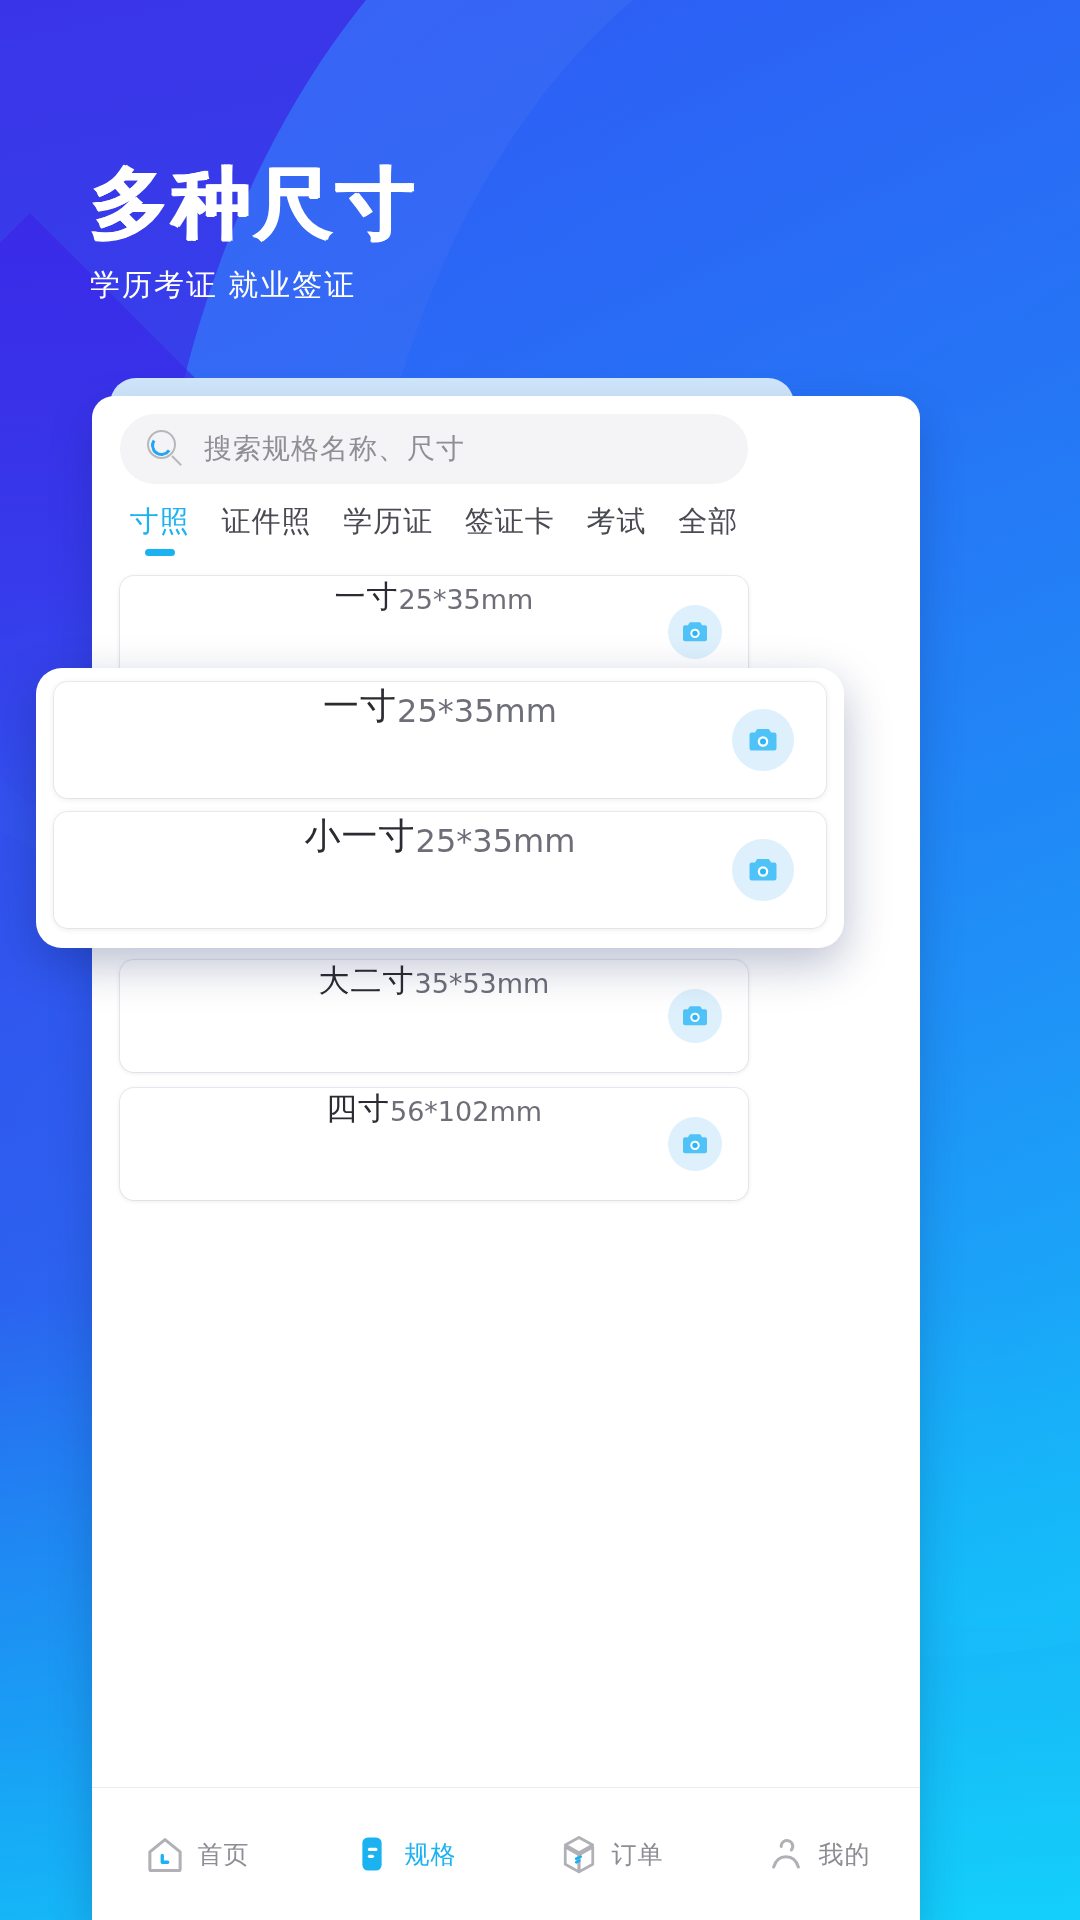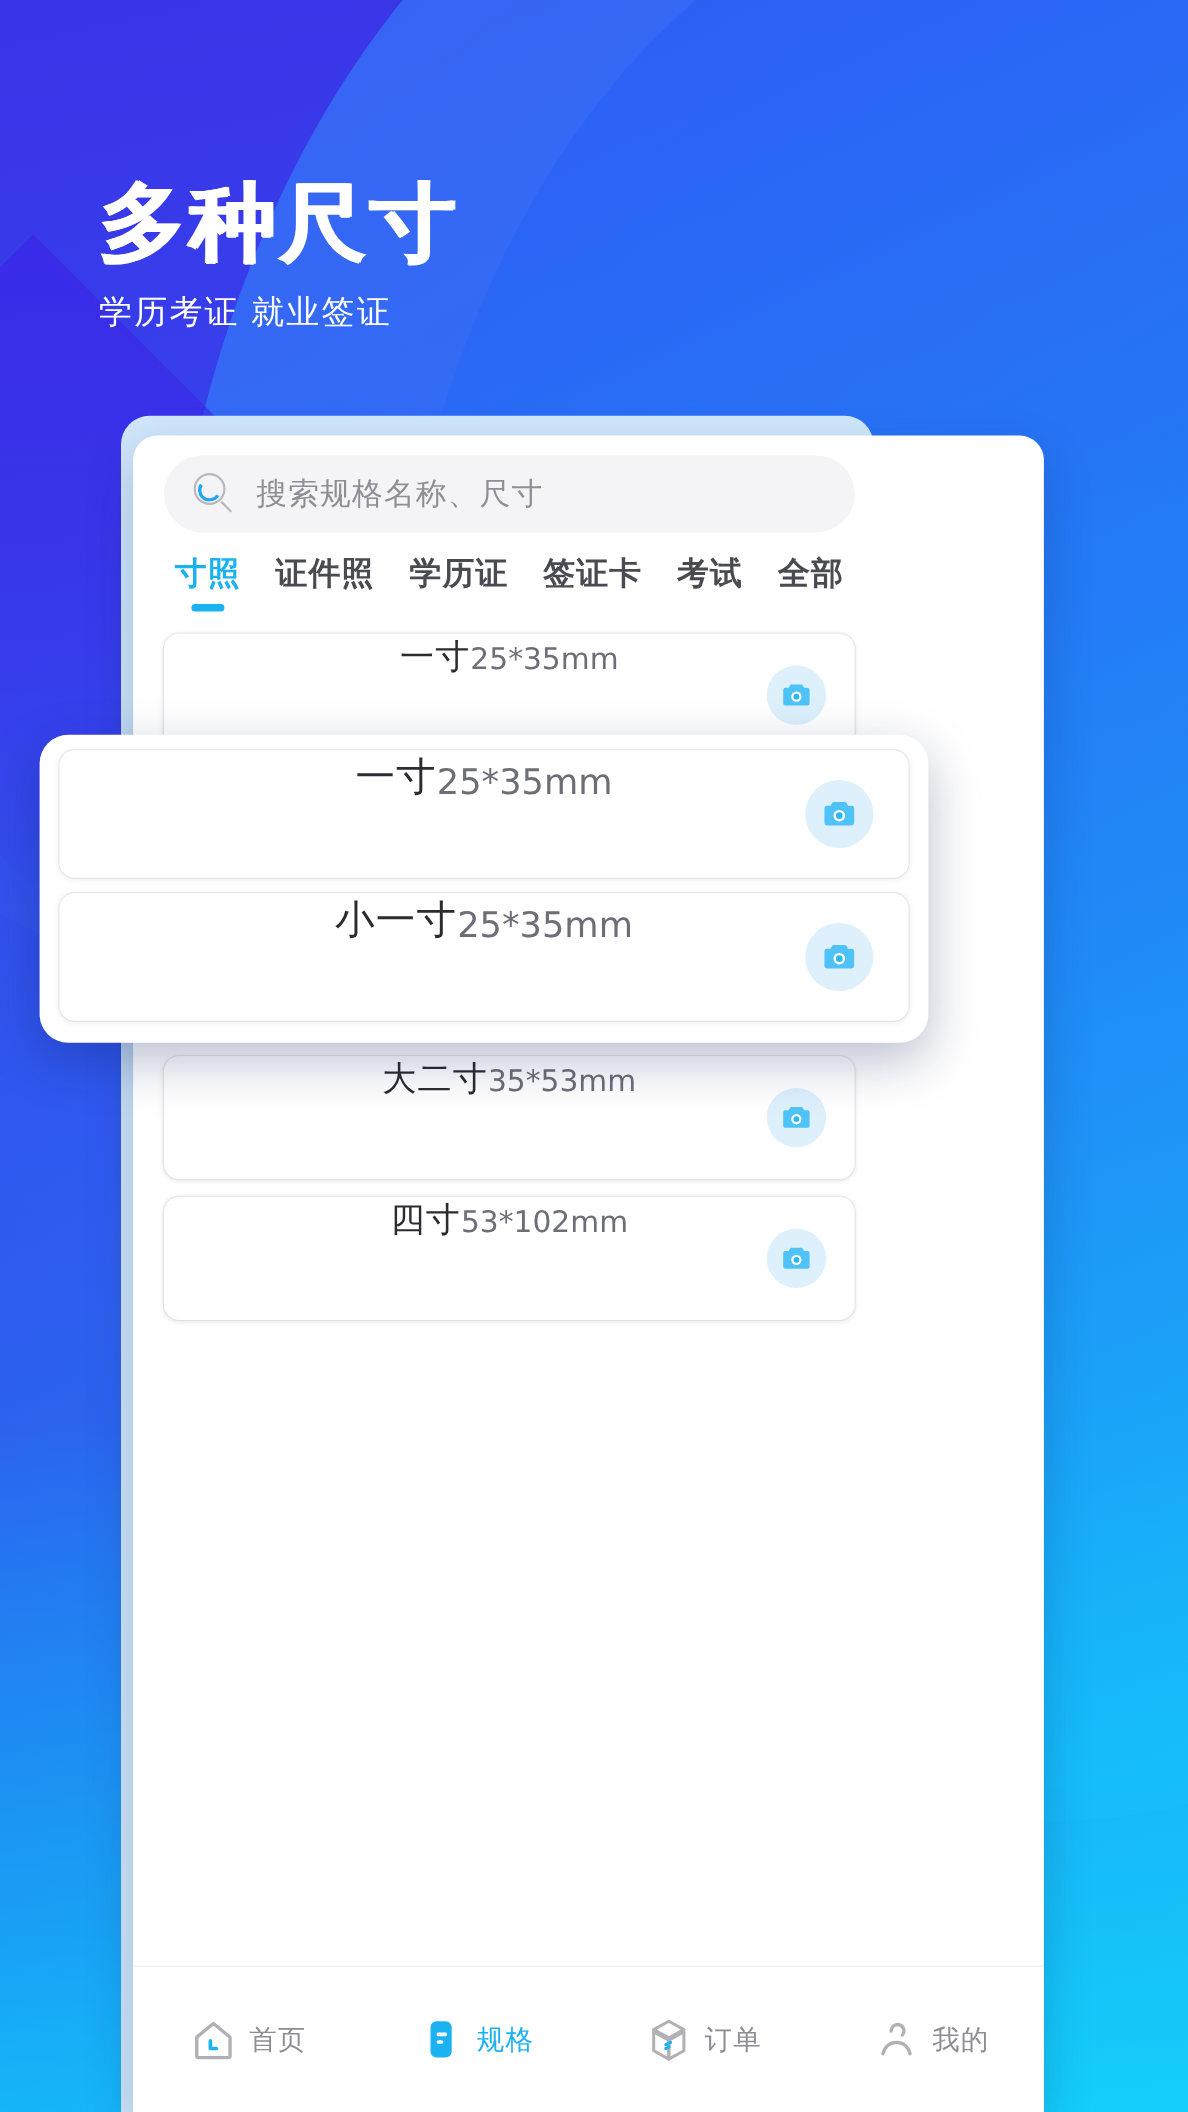--- a/index.html
+++ b/index.html
@@ -83,21 +83,20 @@
     border-radius: 26px 26px 0 0;
   }
   .phone {
     position: absolute;
     left: 92px; top: 396px;
     width: 828px; height: 1524px;
     background: #ffffff;
     border-radius: 22px 22px 0 0;
     overflow: hidden;
     box-shadow: 0 18px 44px rgba(10,30,90,0.22);
-    margin-left: 29px;
   }
 
   
   .search-bar {
     position: absolute;
     left: 28px; top: 18px;
     width: 628px; height: 70px;
     background: #f4f4f6;
     border-radius: 35px;
     display: flex; align-items: center;
@@ -136,21 +135,20 @@
     display: flex; align-items: flex-start;
   }
   .tab {
     flex: 1 1 auto;
     text-align: center;
     font-size: 29px;
     color: #4a4a52;
     position: relative;
     padding-top: 2px;
     letter-spacing: 1px;
-    font-weight: bold;
   }
   .tab.active { color: #1bb2f2; }
   .tab.active::after {
     content: "";
     position: absolute;
     left: 50%; transform: translateX(-50%);
     bottom: -14px;
     width: 30px; height: 7px;
     border-radius: 4px;
     background: #1bb2f2;
@@ -313,21 +311,21 @@
           <svg viewBox="0 0 24 24" fill="none">
               <path d="M3 8.5A1.5 1.5 0 0 1 4.5 7h2.2l1-1.8a1 1 0 0 1 .87-.5h6.86a1 1 0 0 1 .87.5l1 1.8h2.2A1.5 1.5 0 0 1 21 8.5v9A1.5 1.5 0 0 1 19.5 19h-15A1.5 1.5 0 0 1 3 17.5v-9Z" fill="#4fc3f7"></path>
               <circle cx="12" cy="13" r="3.5" fill="#ffffff"></circle>
               <circle cx="12" cy="13" r="2" fill="#29b6f6"></circle>
             </svg>
         </div>
       </div>
 
       <div class="row">
         <div class="row-name">四寸</div>
-        <div class="row-size">53*102mm</div>
+        <div class="row-size">56*102mm</div>
         <div class="cam">
           <svg viewBox="0 0 24 24" fill="none">
               <path d="M3 8.5A1.5 1.5 0 0 1 4.5 7h2.2l1-1.8a1 1 0 0 1 .87-.5h6.86a1 1 0 0 1 .87.5l1 1.8h2.2A1.5 1.5 0 0 1 21 8.5v9A1.5 1.5 0 0 1 19.5 19h-15A1.5 1.5 0 0 1 3 17.5v-9Z" fill="#4fc3f7"></path>
               <circle cx="12" cy="13" r="3.5" fill="#ffffff"></circle>
               <circle cx="12" cy="13" r="2" fill="#29b6f6"></circle>
             </svg>
         </div>
       </div>
 
     </div>

